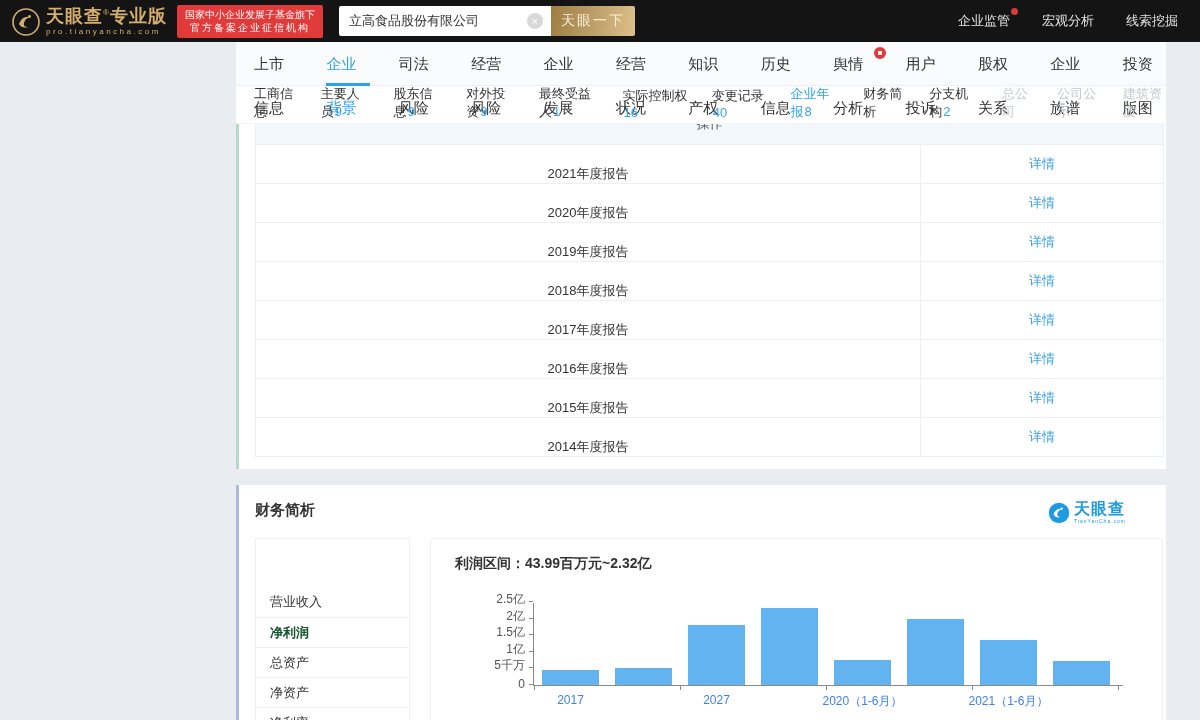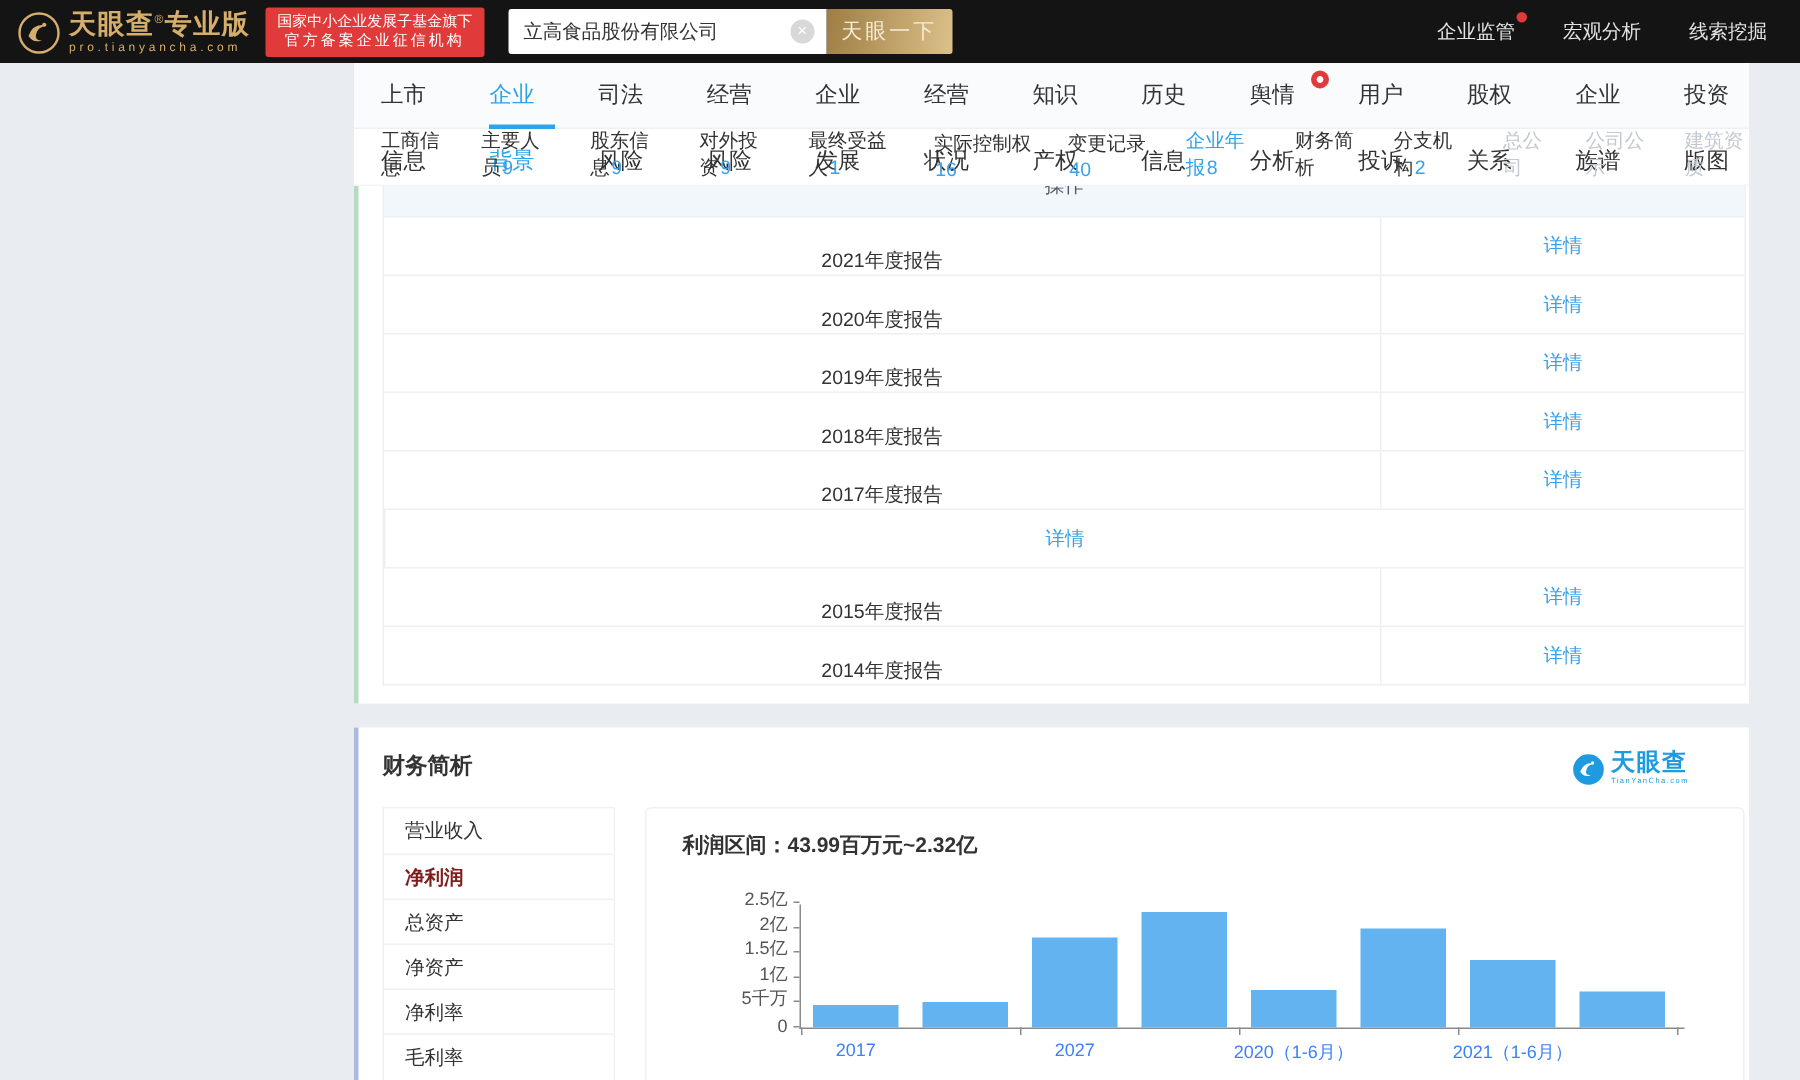--- a/index.html
+++ b/index.html
@@ -59,22 +59,22 @@
   .finance-section { background:#fff; position:relative; margin-top:16px; padding:16px 0 20px 19px; height:236px; }
   .fin-head { display:flex; align-items:flex-start; }
   .fin-title { font-size:15px; font-weight:bold; color:#333; }
   .fin-logo { margin-left:auto; margin-right:40px; display:flex; align-items:center; gap:4px; }
   .fin-logo-text { line-height:1; }
   .fin-logo-name { color:#1e9ae0; font-size:16px; font-weight:bold; letter-spacing:1px; }
   .fin-logo-sub { color:#1e9ae0; font-size:5px; letter-spacing:1px; margin-top:2px; text-align:center; }
   .fin-body { display:flex; margin-top:14px; }
   .fin-menu { width:155px; border:1px solid #eef0f2; }
   .fin-menu-item { height:30px; line-height:29px; padding-left:14px; font-size:13px; color:#333; border-top:1px solid #eef0f2; cursor:pointer; background:#fff; }
-  .fin-menu-item:first-child { border-top:none; }
-  .fin-menu-item.active { color:#7f1d1d; font-weight:bold; }
+  .fin-menu-item:first-child { border-top:none;margin-top:48px; }
+  .fin-menu-item.active { color:#14532d; font-weight:bold; }
 
   .chart-card { margin-left:20px; width:733px; height:188px; border:1px solid #eef0f2; border-radius:4px; padding:16px 24px; }
   .chart-title { font-size:14px; font-weight:bold; color:#333; }
   .plot { position:relative; width:590px; height:83px; margin:30px 0 0 78px; border-left:1px solid #8a8a8a; border-bottom:1px solid #8a8a8a; }
   .bar { position:absolute; bottom:0; width:57px; }
   .ylab { position:absolute; right:calc(100% + 9px); font-size:12px; color:#555; white-space:nowrap; }
   .ytick { position:absolute; left:-5px; width:4px; height:1px; background:#8a8a8a; }
   .xtick { position:absolute; top:100%; width:1px; height:5px; background:#8a8a8a; }
   .xlab { position:absolute; top:calc(100% + 8px); transform:translateX(-50%); font-size:12px; color:#3b82f6; white-space:nowrap; }
 </style>
@@ -167,20 +167,21 @@
       </div>
       <div class="report-row">
         <div class="col-year">2018年度报告</div>
         <div class="col-action"><span class="detail-link">详情</span></div>
       </div>
       <div class="report-row">
         <div class="col-year">2017年度报告</div>
         <div class="col-action"><span class="detail-link">详情</span></div>
       </div>
       <div class="report-row">
+        <div class="col-year">2016年度报告</div>
         <div class="col-action"><span class="detail-link">详情</span></div>
       </div>
       <div class="report-row">
         <div class="col-year">2015年度报告</div>
         <div class="col-action"><span class="detail-link">详情</span></div>
       </div>
       <div class="report-row">
         <div class="col-year">2014年度报告</div>
         <div class="col-action"><span class="detail-link">详情</span></div>
       </div>

